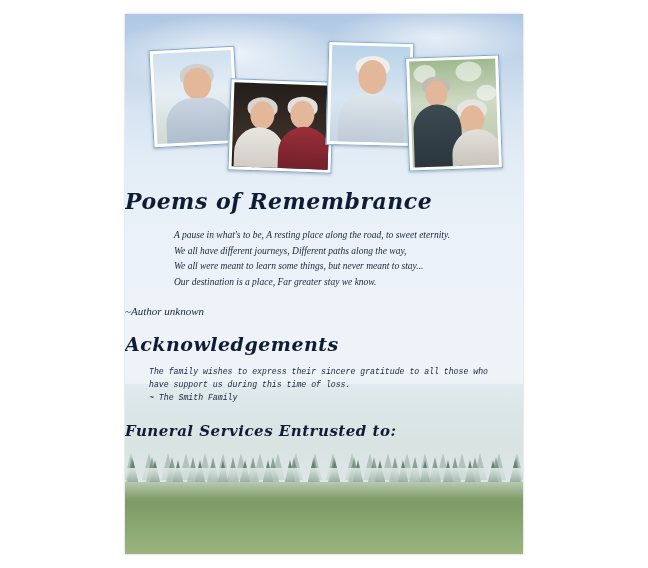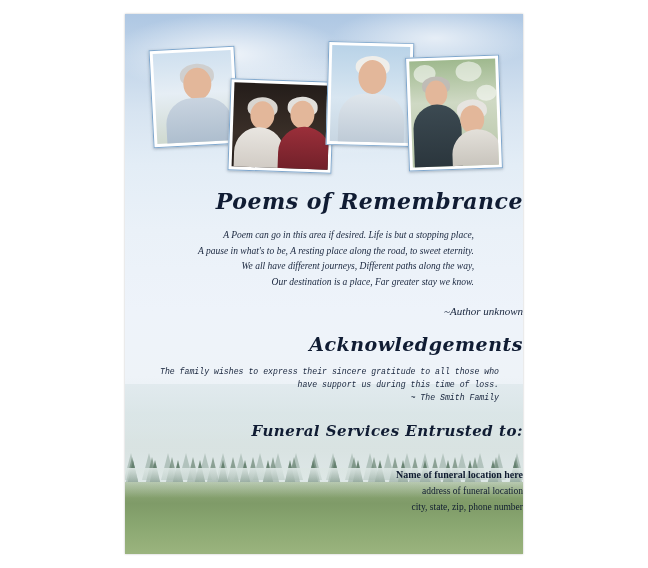--- a/index.html
+++ b/index.html
@@ -218,21 +218,21 @@
     background: rgba(255,255,255,0.55);
   }
 
   
   .content {
     position: absolute;
     left: 0;
     top: 168px;
     width: 100%;
     z-index: 7;
-    text-align: right;
+    text-align: left;
     color: #14213b;
   }
   .script-title {
     font-family: "DejaVu Serif", serif;
     font-style: italic;
     font-weight: bold;
     color: #101c33;
     letter-spacing: 0.5px;
   }
   .title-poems {
@@ -412,39 +412,34 @@
         </div>
       </div>
 
     </div>
 
     <div class="content">
 
       <h1 class="script-title title-poems">Poems of Remembrance</h1>
 
       <div class="poem">
-        <span class="poem-line">A Poem can go in this area if desired. Life is but a stopping place,</span>
         <span class="poem-line">A pause in what's to be, A resting place along the road, to sweet eternity.</span>
         <span class="poem-line">We all have different journeys, Different paths along the way,</span>
+        <span class="poem-line">We all were meant to learn some things, but never meant to stay...</span>
         <span class="poem-line">Our destination is a place, Far greater stay we know.</span>
       </div>
 
       <div class="author">~Author unknown</div>
 
       <h2 class="script-title title-ack">Acknowledgements</h2>
 
       <div class="ack-text">
         <span class="poem-line">The family wishes to express their sincere gratitude to all those who have support us during this time of loss.</span>
         <span class="poem-line">~ The Smith Family</span>
       </div>
 
       <h2 class="script-title title-entrusted">Funeral Services Entrusted to:</h2>
 
-      <div class="service-block">
-        <div class="service-name">Name of funeral location here</div>
-        <div class="service-line">address of funeral location</div>
-        <div class="service-line">city, state, zip, phone number</div>
-      </div>
 
     </div>
 
   </div>
 </div>
 
 </body></html>

